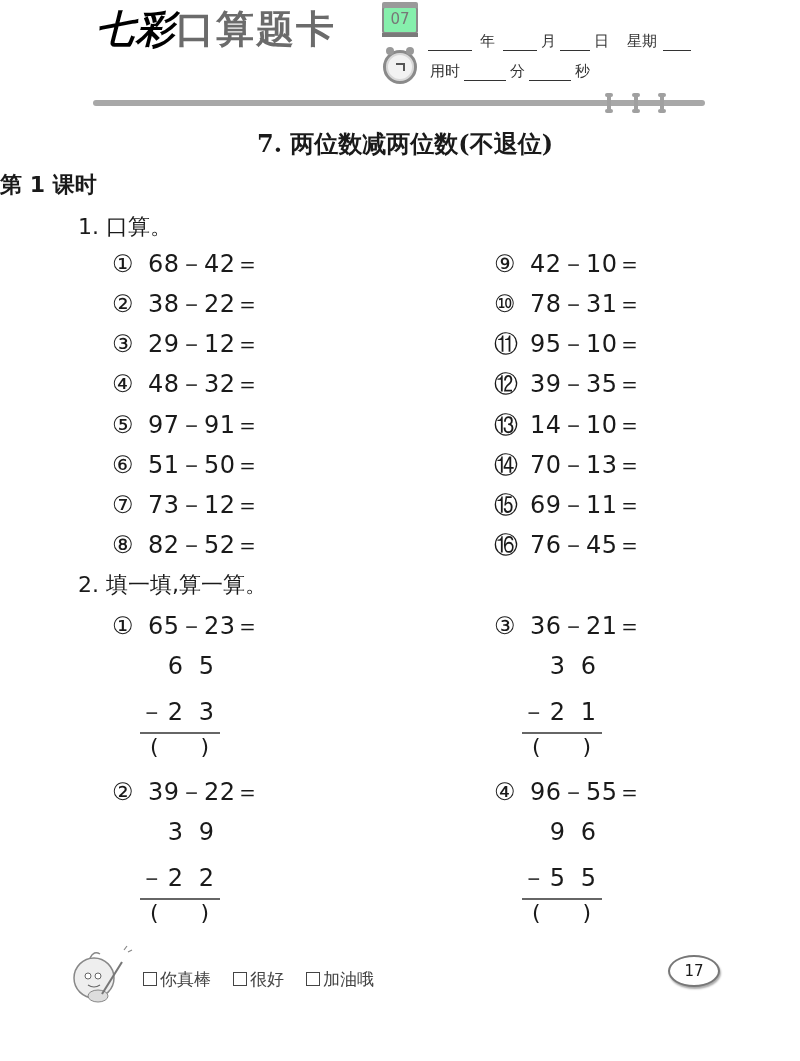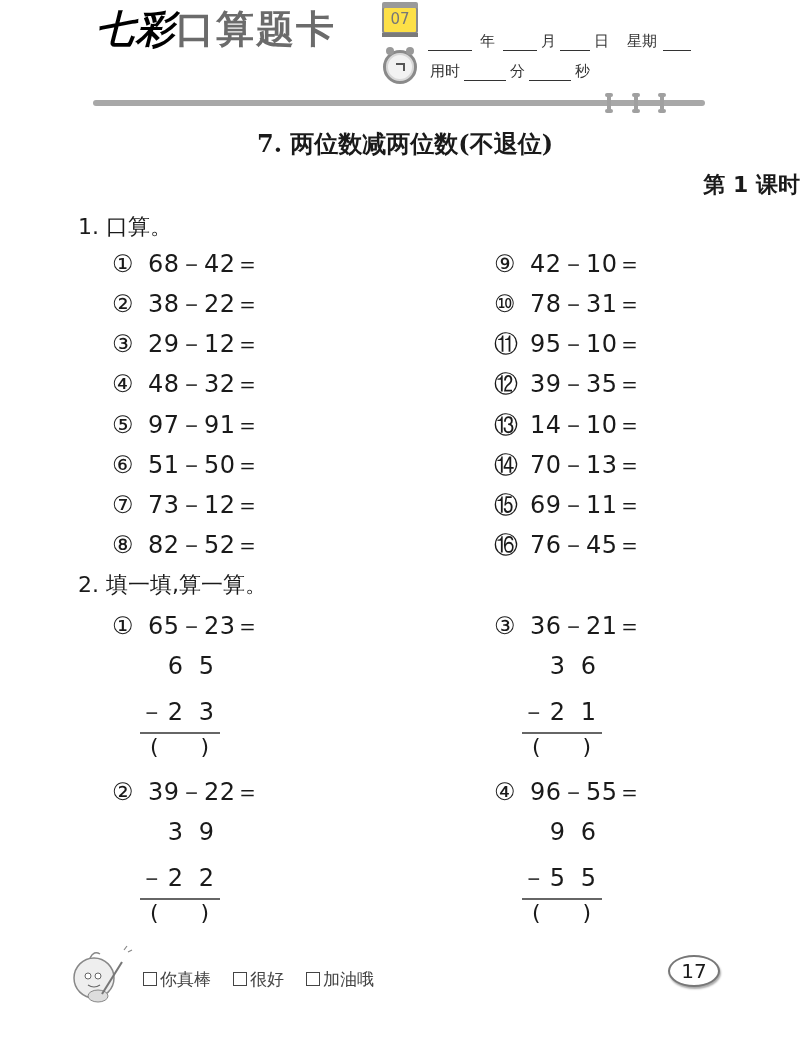--- a/index.html
+++ b/index.html
@@ -12,21 +12,21 @@
       color: #6b6b6b; letter-spacing: 2px; font-family: "DejaVu Serif", serif;
     }
     .brand .qi { color: #000000; font-style: italic; }
     .edition {
       position: absolute; left: 96px; top: 60px; font-size: 20px; color: #4a4a4a; letter-spacing: 3px;
     }
     .edition span { margin-right: 18px; }
 
     .cal-icon {
       position: absolute; left: 382px; top: 6px; width: 36px; height: 28px;
-      border: 2px solid #8a8a8a; border-radius: 3px; background: #fde047;
+      border: 2px solid #8a8a8a; border-radius: 3px; background: #86efac;
     }
     .cal-icon::before {
       content: ""; position: absolute; left: -2px; top: -6px; width: 36px; height: 6px;
       background: #9a9a9a; border-radius: 2px 2px 0 0;
     }
     .cal-icon .num { position: absolute; left: 0; top: 2px; width: 100%; text-align: center; font-size: 15px; color: #777; }
     .cal-icon::after {
       content: ""; position: absolute; left: -2px; bottom: -5px; width: 36px; height: 4px; background: #7a7a7a;
     }
 
@@ -50,40 +50,40 @@
 
     .header-rule {
       position: absolute; left: 93px; top: 100px; width: 612px; height: 6px;
       background: #a8a8a8; border-radius: 3px;
     }
     .pin { position: absolute; top: 93px; width: 4px; height: 20px; background: #a0a0a0; }
     .pin::before { content: ""; position: absolute; left: -2px; top: 0; width: 8px; height: 4px; background: #a0a0a0; border-radius: 2px; }
     .pin::after { content: ""; position: absolute; left: -2px; bottom: 0; width: 8px; height: 4px; background: #a0a0a0; border-radius: 2px; }
 
     .title { position: absolute; left: 0; top: 128px; width: 800px; text-align: center; font-size: 24px; font-weight: bold; font-family: "DejaVu Serif", serif; padding-left: 10px; }
-    .subtitle { position: absolute; left: 0; top: 170px; width: 800px; text-align: right; font-size: 22px; font-weight: bold; }
+    .subtitle { position: absolute; left: 0; top: 170px; width: 800px; text-align: left; font-size: 22px; font-weight: bold; }
 
     .section-head { position: absolute; left: 78px; font-size: 22px; text-align: right; }
 
     .problem { position: absolute; font-size: 24px; white-space: nowrap; letter-spacing: 0.5px; }
     .problem .idx { display: inline-block; width: 28px; margin-right: 8px; font-size: 24px; }
 
     .vertical { position: absolute; width: 90px; font-size: 24px; }
     .vertical .row { position: absolute; right: 0; white-space: pre; letter-spacing: 4px; }
     .vertical .rule { position: absolute; height: 2px; background: #666; }
     .vertical .paren { position: absolute; font-size: 22px; white-space: pre; }
 
     .footer-mascot { position: absolute; left: 66px; top: 940px; width: 70px; height: 70px; }
     .rating { position: absolute; top: 968px; font-size: 17px; color: #444; white-space: nowrap; }
     .rating .box { display: inline-block; width: 14px; height: 14px; border: 1.5px solid #444; margin-right: 3px; vertical-align: -1px; }
 
     .page-badge {
       position: absolute; left: 668px; top: 955px; width: 52px; height: 32px; border-radius: 50%;
       border: 2px solid #777; box-shadow: 1px 2px 2px #aaa; background: #fff;
-      text-align: center; line-height: 28px; font-size: 20px;
+      text-align: center; line-height: 28px; font-size: 15px;
     }
   </style>
 </head>
 <body>
 
 <div class="header">
   <div class="brand">
     <span class="qi">七彩</span><span>口算题卡</span>
   </div>
 

